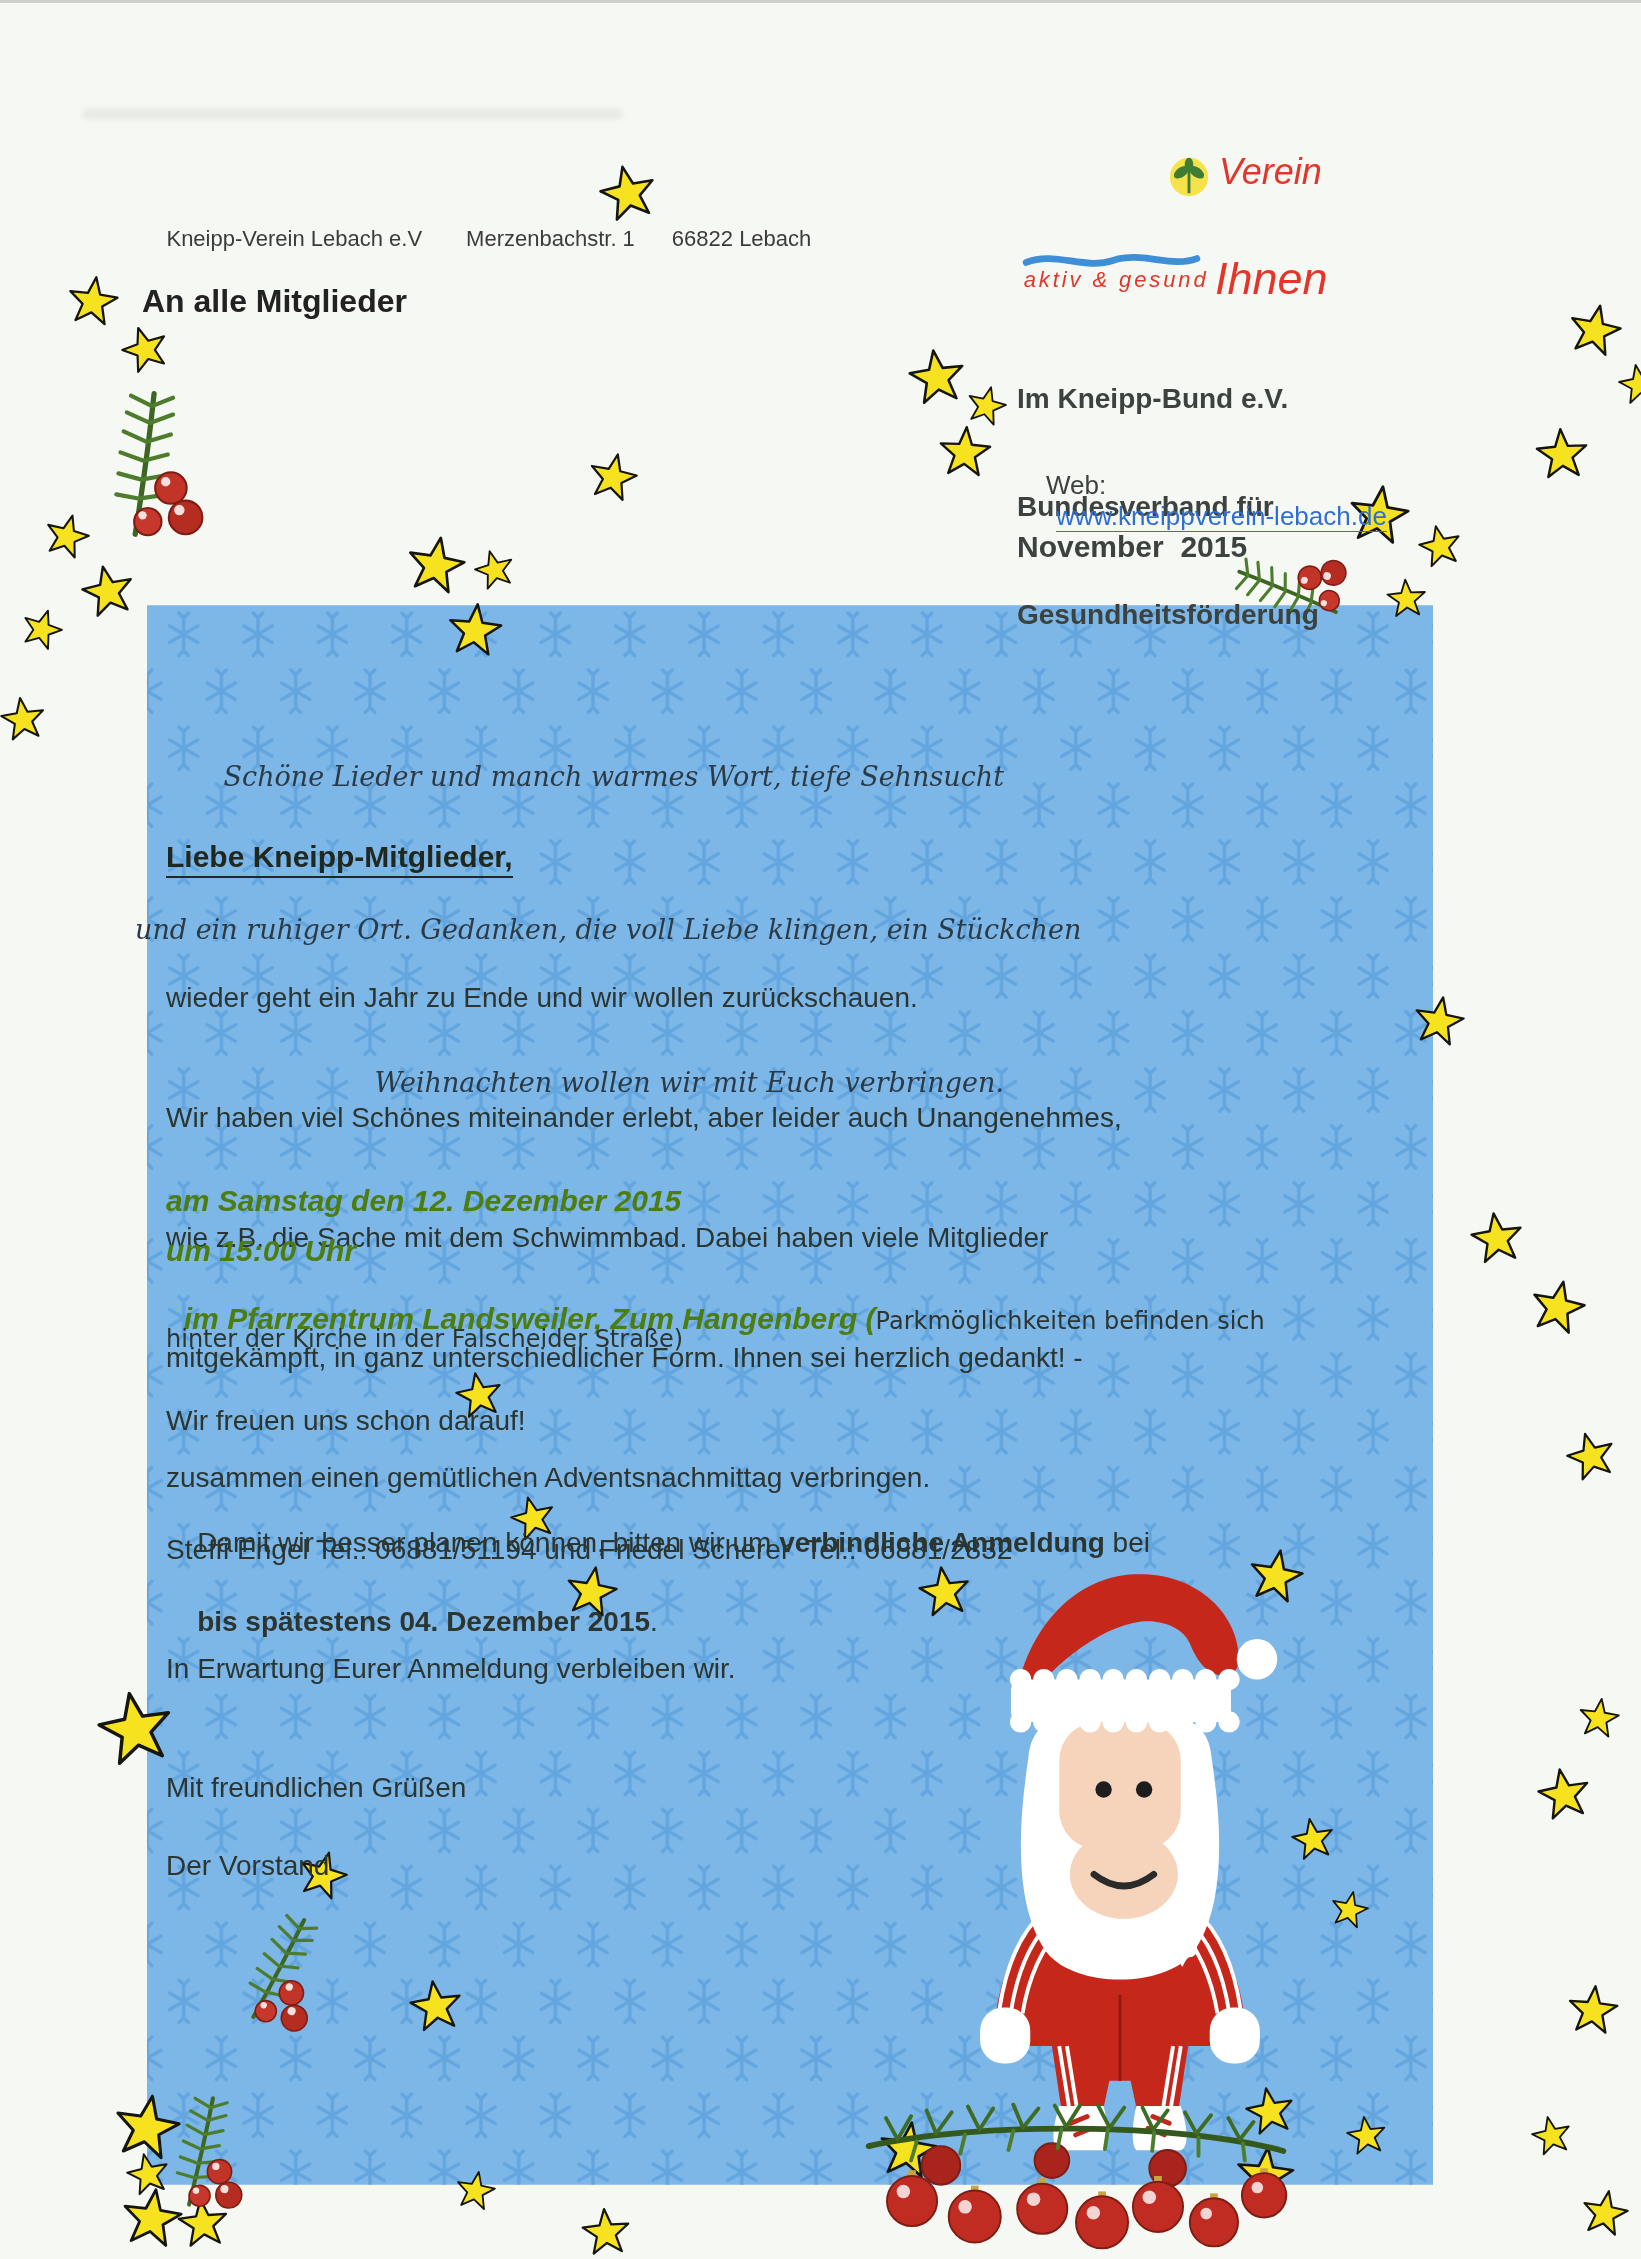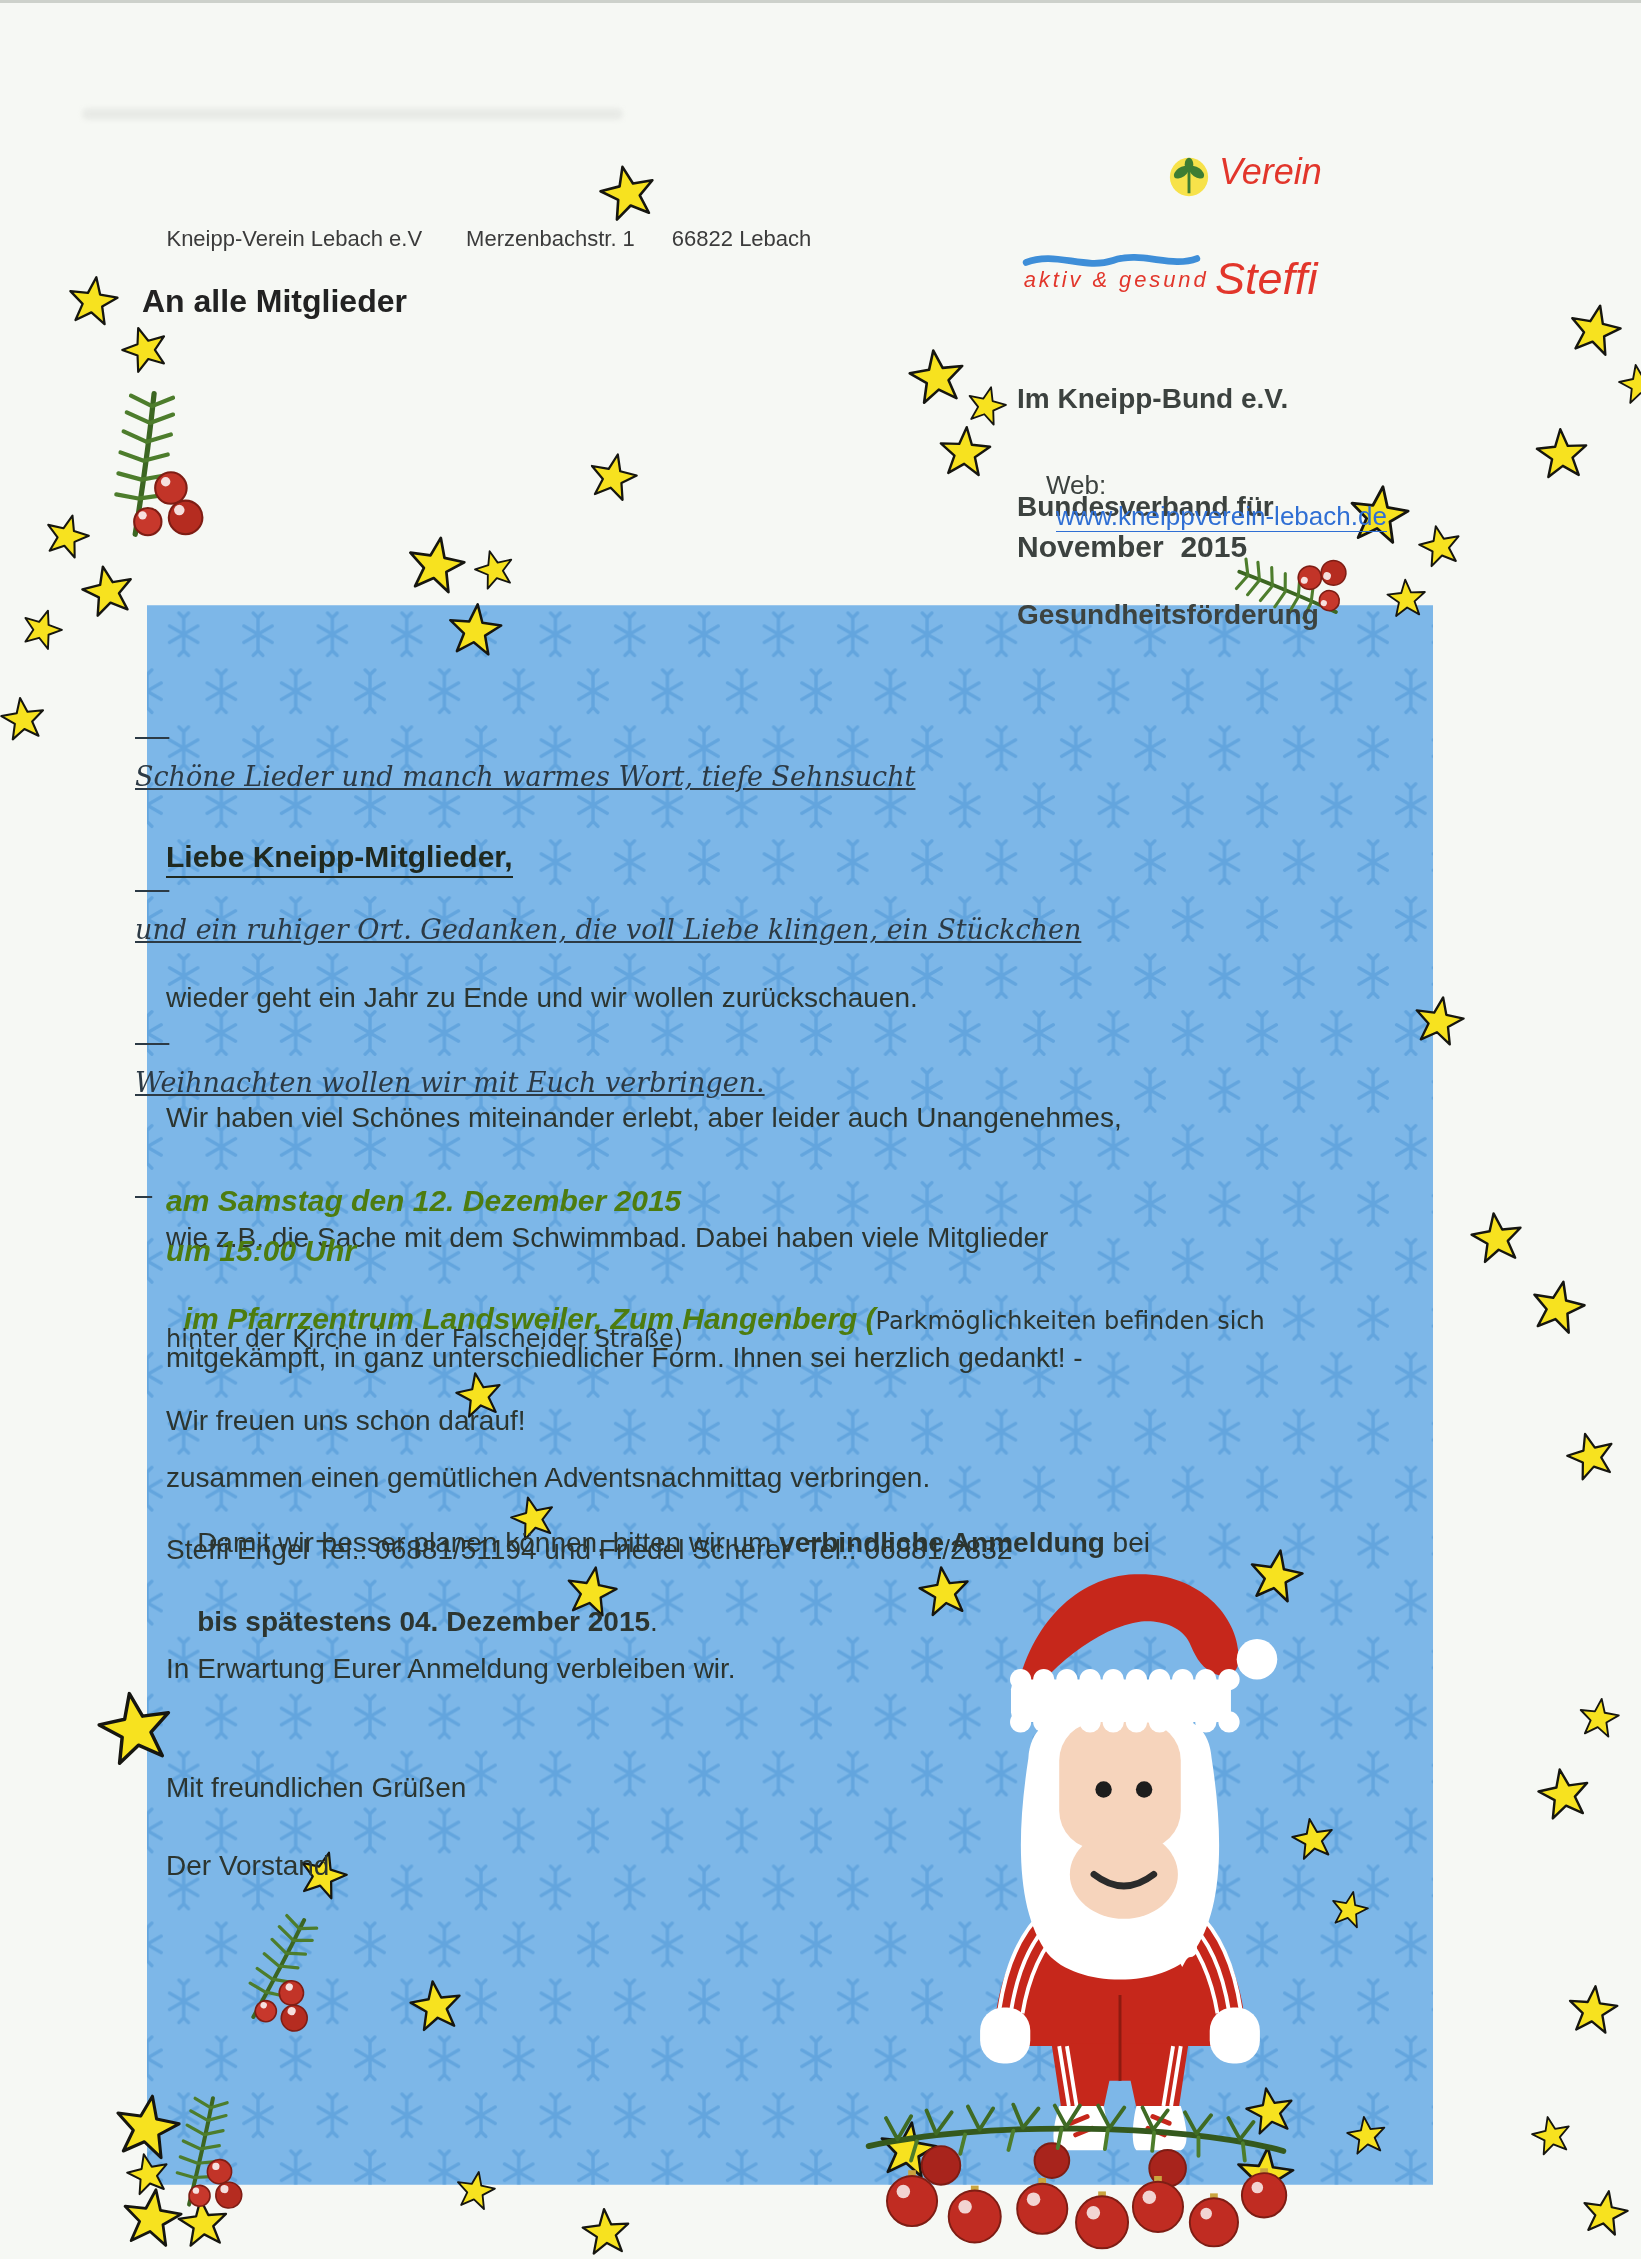--- a/index.html
+++ b/index.html
@@ -339,37 +339,37 @@
         <ellipse cx="31" cy="18" rx="9" ry="5" transform="rotate(35 31 18)"></ellipse>
         <ellipse cx="23" cy="10" rx="4.5" ry="7"></ellipse>
       </g>
       <path d="M23,14 L23,40" stroke="#3e7d33" stroke-width="3"></path>
     </svg>
     <div class="abs" style="left:205px;top:5.8px;font-size:36px;font-style:italic;color:#e2362b;">Verein</div>
     <svg style="position:absolute;left:7.7px;top:102px;" width="179" height="27" viewBox="0 0 185 28">
       <path d="M4,16 C34,4 64,24 94,14 C124,4 154,22 181,12" stroke="#3e8ed8" stroke-width="7" fill="none" stroke-linecap="round"></path>
     </svg>
     <div class="abs" style="left:9.7px;top:122px;font-size:22px;font-style:italic;letter-spacing:2.9px;color:#e2362b;">aktiv &amp; gesund</div>
-    <div class="abs" style="left:201px;top:108px;font-size:45px;font-style:italic;color:#e2362b;">Steffi</div>
+    <div class="abs" style="left:201px;top:108px;font-size:45px;font-style:italic;color:#e2362b;">Ihnen</div>
   </div>
 
   <div class="abs" style="left:1017px;top:309px;font-size:28px;font-weight:bold;line-height:36px;color:#3c423f;">
     <div>Im Kneipp-Bund e.V.</div>
     <div>Bundesverband für</div>
     <div>Gesundheitsförderung</div>
   </div>
 
   <div class="abs" style="left:1017px;top:439px;font-size:26px;color:#3c423f;">
     <span>Web:</span>
     <span style="color:#2f6fd4;border-bottom:1.9px solid #2f6fd4;margin-left:10px;">www.kneippverein-lebach.de</span>
   </div>
 
   <div class="abs" style="left:1017px;top:530px;font-size:30px;font-weight:bold;color:#3c423f;">November  2015</div>
 
-  <div class="abs serif-it" style="left:135px;top:649px;width:869px;text-align:left;font-size:27px;line-height:51px;color:#2c3a45;text-decoration:underline;">
+  <div class="abs serif-it" style="left:135px;top:649px;width:869px;text-align:right;font-size:27px;line-height:51px;color:#2c3a45;">
     <div>Schöne Lieder und manch warmes Wort, tiefe Sehnsucht</div>
     <div>und ein ruhiger Ort. Gedanken, die voll Liebe klingen, ein Stückchen</div>
     <div>Weihnachten wollen wir mit Euch verbringen.</div>
   </div>
 
   <div class="abs" style="left:166px;top:840px;font-size:30px;font-weight:bold;color:#20291f;border-bottom:2.9px solid #20291f;padding-bottom:1.9px;">Liebe Kneipp-Mitglieder,</div>
 
   <div class="abs" style="left:166px;top:898px;line-height:40px;">
     <div class="bodyline">wieder geht ein Jahr zu Ende und wir wollen zurückschauen.</div>
     <div class="bodyline">Wir haben viel Schönes miteinander erlebt, aber leider auch Unangenehmes,</div>

